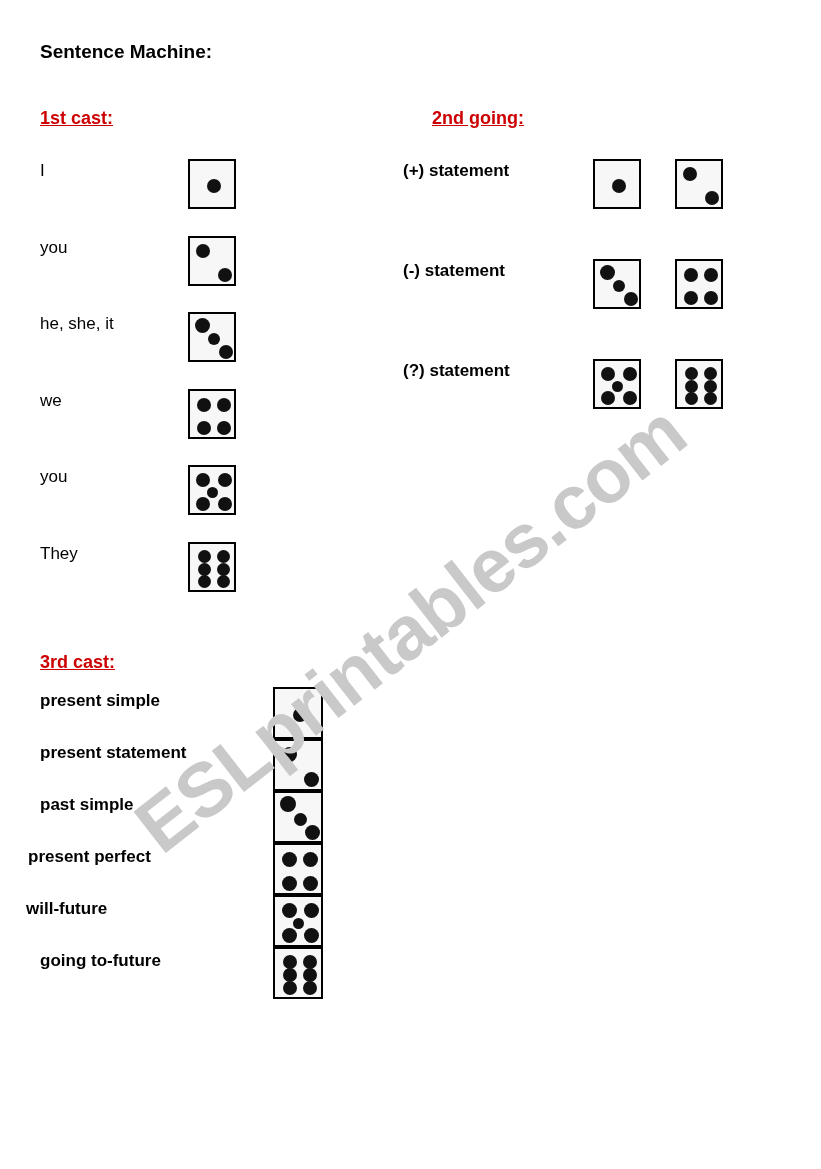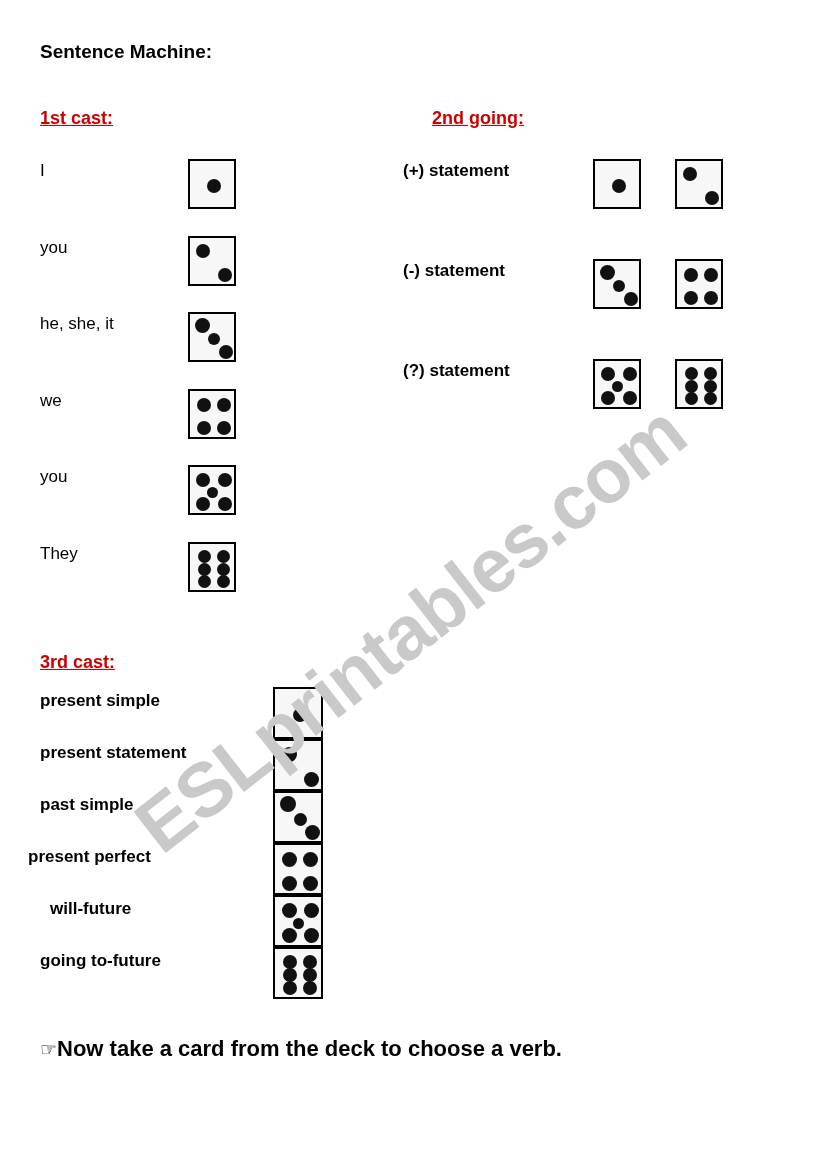--- a/index.html
+++ b/index.html
@@ -181,21 +181,21 @@
       <div class="pip" style="width: 13px; height: 13px; left: 8px; top: 31px;"></div>
       <div class="pip" style="width: 13px; height: 13px; left: 27px; top: 31px;"></div>
     </div>
 
   <div class="abs cast-heading" style="left:40px; top:652px;">3rd cast:</div>
 
   <div class="abs row-label-bold" style="left:40px; top:691px;">present simple</div>
   <div class="abs row-label-bold" style="left:40px; top:743px;">present statement</div>
   <div class="abs row-label-bold" style="left:40px; top:795px;">past simple</div>
   <div class="abs row-label-bold" style="left:28px; top:847px;">present perfect</div>
-  <div class="abs row-label-bold" style="left:50px; top:899px;">will-future</div>
+  <div class="abs row-label-bold" style="left:26px; top:899px;">will-future</div>
   <div class="abs row-label-bold" style="left:40px; top:951px;">going to-future</div>
 
   <div class="die" style="left:273px; top:687px; width:50px; height:52px;">
       <div class="pip" style="width: 14px; height: 14px; left: 18px; top: 19px;"></div>
     </div>
   <div class="die" style="left:273px; top:739px; width:50px; height:52px;">
       <div class="pip" style="width: 15px; height: 15px; left: 7px; top: 6px;"></div>
       <div class="pip" style="width: 15px; height: 15px; left: 29px; top: 31px;"></div>
     </div>
   <div class="die" style="left:273px; top:791px; width:50px; height:52px;">
@@ -218,17 +218,14 @@
     </div>
   <div class="die" style="left:273px; top:947px; width:50px; height:52px;">
       <div class="pip" style="width: 14px; height: 14px; left: 8px; top: 6px;"></div>
       <div class="pip" style="width: 14px; height: 14px; left: 28px; top: 6px;"></div>
       <div class="pip" style="width: 14px; height: 14px; left: 8px; top: 19px;"></div>
       <div class="pip" style="width: 14px; height: 14px; left: 28px; top: 19px;"></div>
       <div class="pip" style="width: 14px; height: 14px; left: 8px; top: 32px;"></div>
       <div class="pip" style="width: 14px; height: 14px; left: 28px; top: 32px;"></div>
     </div>
 
-  <div class="abs footer-line" style="left:40px; top:1036px;">
-    <span class="footer-hand">☞</span><span>Now take a card from the deck to choose a verb.</span>
-  </div>
 
 </div>
 
 </body></html>

